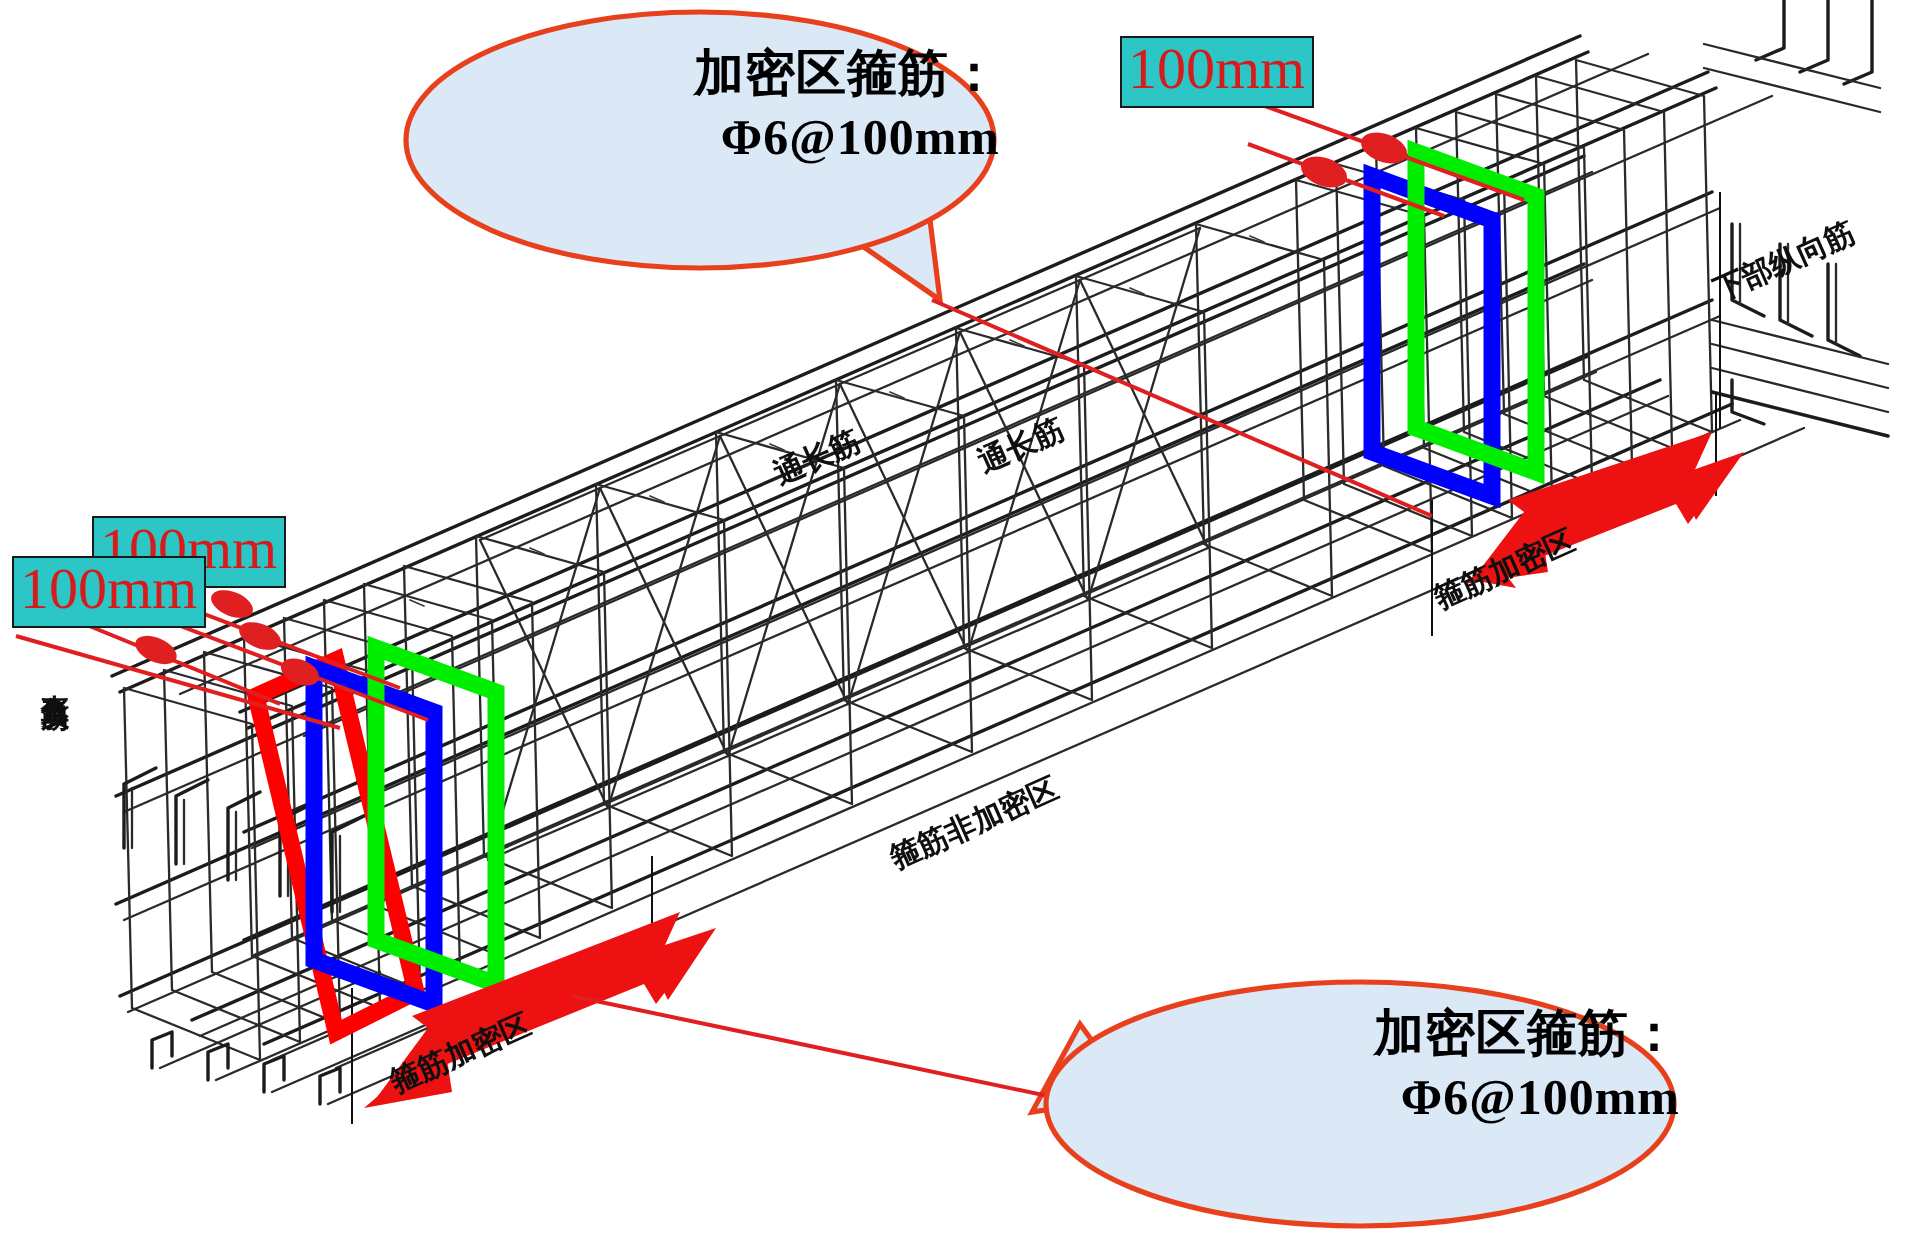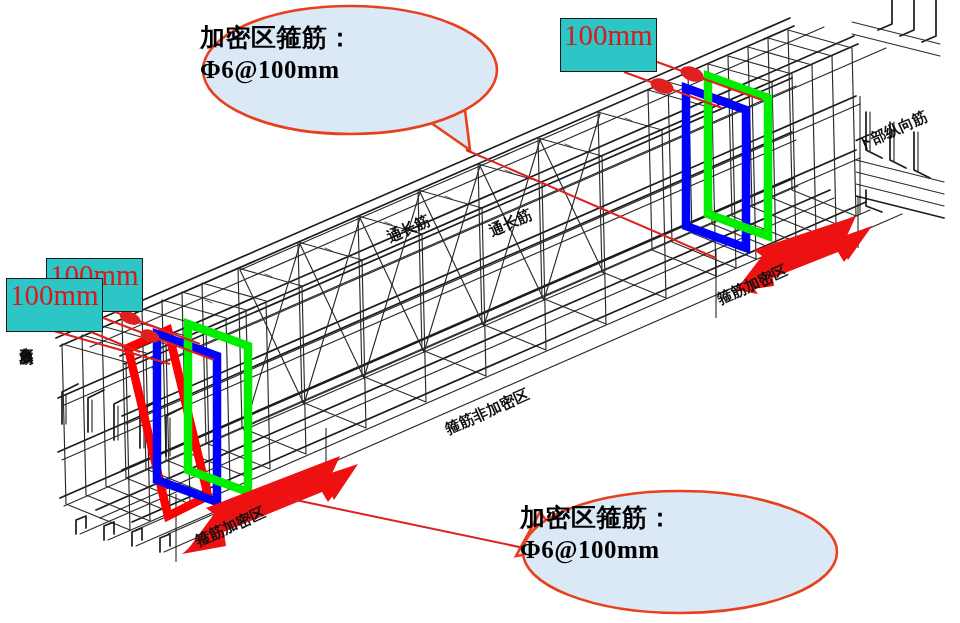--- a/index.html
+++ b/index.html
@@ -78,35 +78,35 @@
     fill: #dbe8f6;
     stroke: #e8401c;
     stroke-width: 2.6;
     stroke-linejoin: miter;
   }
   .bubble-text {
     position: absolute;
     z-index: 5;
     color: #000000;
     font-weight: bold;
-    text-align: left;
+    text-align: right;
     line-height: 1.28;
     white-space: nowrap;
     letter-spacing: 0.5px;
   }
 
   .mm-label {
     position: absolute;
     z-index: 6;
     background: #2cc6c6;
     border: 1.4px solid #1a1a1a;
     color: #d81a1a;
     font-weight: normal;
     line-height: 1;
-    padding: 2px 3px 21px 3px;
+    padding: 2px 3px 3px 3px;
     white-space: nowrap;
     font-family: "Liberation Serif", "DejaVu Serif", serif;
   }
 
   .cn-label {
     position: absolute;
     z-index: 3;
     color: #0f0f0f;
     font-weight: bold;
     white-space: nowrap;

